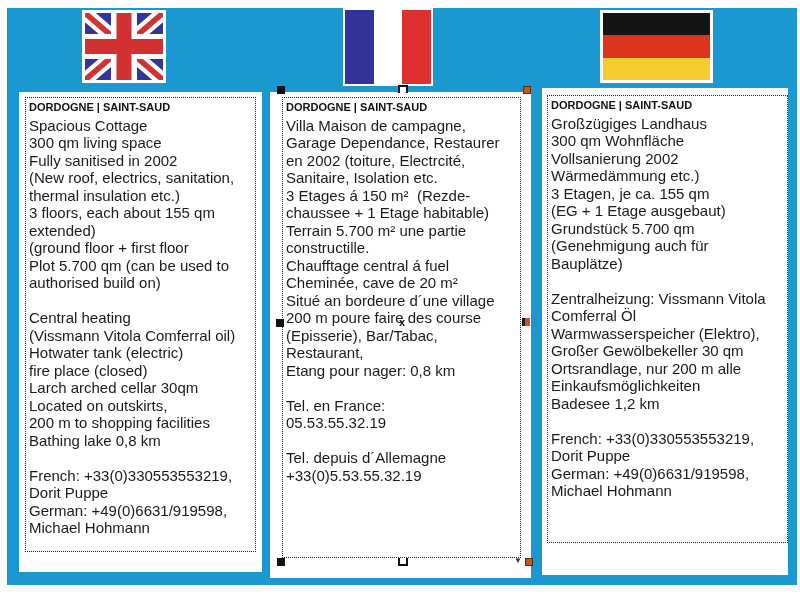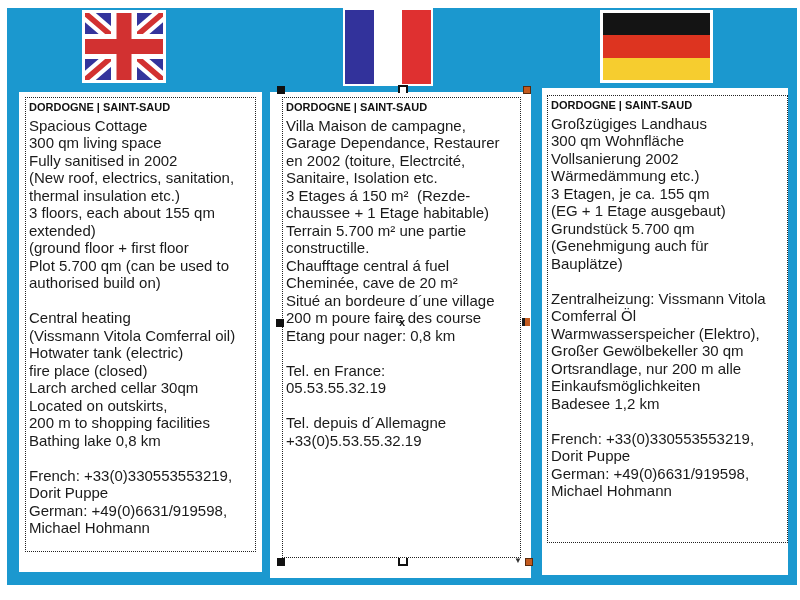--- a/index.html
+++ b/index.html
@@ -116,20 +116,22 @@
           <div class="line">en 2002 (toiture, Electrcité,</div>
           <div class="line">Sanitaire, Isolation etc.</div>
           <div class="line">3 Etages á 150 m²  (Rezde-</div>
           <div class="line">chaussee + 1 Etage habitable)</div>
           <div class="line">Terrain 5.700 m² une partie</div>
           <div class="line">constructille.</div>
           <div class="line">Chaufftage central á fuel</div>
           <div class="line">Cheminée, cave de 20 m²</div>
           <div class="line">Situé an bordeure d´une village</div>
           <div class="line">200 m poure faire des course</div>
+          <div class="line">(Episserie), Bar/Tabac,</div>
+          <div class="line">Restaurant,</div>
           <div class="line">Etang pour nager: 0,8 km</div>
           <div class="line">&nbsp;</div>
           <div class="line">Tel. en France:</div>
           <div class="line">05.53.55.32.19</div>
           <div class="line">&nbsp;</div>
           <div class="line">Tel. depuis d´Allemagne</div>
           <div class="line">+33(0)5.53.55.32.19</div>
         </div>
     </div>
   </div>

